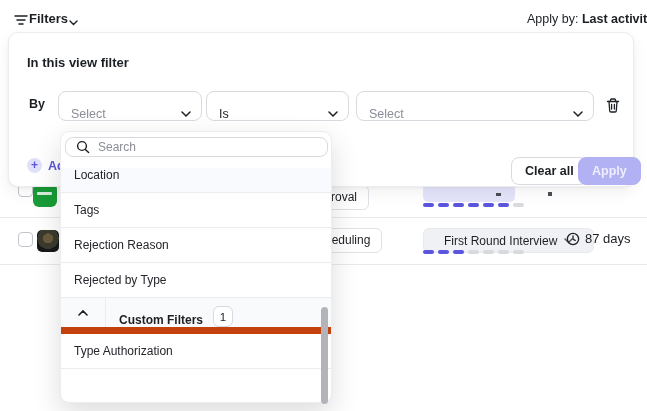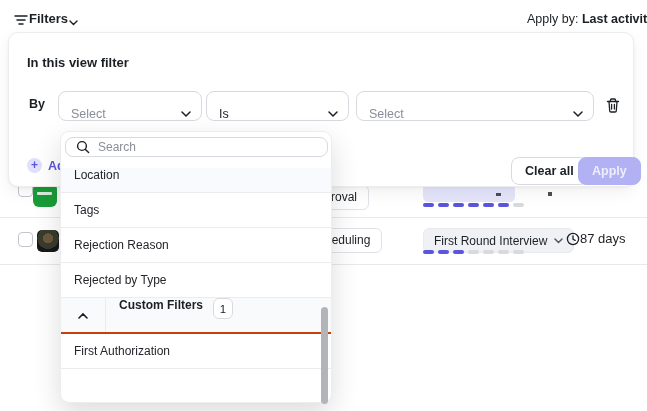--- a/index.html
+++ b/index.html
@@ -19,24 +19,24 @@
   .bg-table { position:absolute; inset:0; z-index:1; }
   .bg-divider { position:absolute; left:0; right:0; height:1px; background:#e9e9ed; }
   .checkbox { position:absolute; width:15px; height:15px; border:1.5px solid #c3c5cd; border-radius:4px; background:#fff; }
   .avatar-green { position:absolute; left:33px; top:183px; width:24px; height:24px; border-radius:6px; background:#1a9e38; }
   .avatar-green i { position:absolute; left:4px; top:9px; width:15px; height:3px; background:rgba(255,255,255,.85); border-radius:1px; }
   .avatar-photo { position:absolute; left:37px; top:230px; width:22px; height:22px; border-radius:5px;
     background:radial-gradient(circle at 50% 38%, #6b5a3c 0 28%, #3a3a2e 29% 60%, #17181a 61% 100%); }
   .pill { position:absolute; height:25px; line-height:23px; padding:0 11px; background:#fff;
     border:1px solid #e1e2e8; border-radius:6px; font-size:12px; color:#1c2024; white-space:nowrap; }
   .stage-pill { position:absolute; left:423px; top:228px; height:25px; display:flex; align-items:center; gap:7px;
-    padding:0 10px; background:#f0f1f5; border:1px solid #e9eaef; border-radius:6px; font-size:12px; color:#1c2024; white-space:nowrap; }
+    padding:0 20px; background:#f0f1f5; border:1px solid #e9eaef; border-radius:6px; font-size:12px; color:#1c2024; white-space:nowrap; }
   .stage-pill-clipped { position:absolute; left:423px; top:184px; width:92px; height:18px; background:#e4e5fb; border-radius:5px; }
   .clip-mark { position:absolute; background:#4b4e55; }
-  .duration { position:absolute; left:566px; top:231px; display:flex; align-items:center; font-size:13px; color:#1c2024; white-space:nowrap; }
+  .duration { position:absolute; left:566px; top:231px; display:flex; align-items:center; gap:5px; font-size:13px; color:#1c2024; white-space:nowrap; }
   .dashes { position:absolute; display:flex; gap:4px; }
   .dash { width:11px; height:4px; border-radius:2px; background:#d9dade; }
   .dash.filled { background:#5a55dc; }
 
   
   .filter-panel { position:absolute; left:8px; top:32px; width:626px; height:155px; z-index:3;
     background:#fff; border:1px solid #ededf0; border-radius:10px;
     box-shadow:0 1px 3px rgba(0,0,0,.05), 0 6px 16px rgba(0,0,0,.06); }
   .panel-title { position:absolute; left:18px; top:22px; font-size:13px; font-weight:700; color:#1c2024; }
   .by-label { position:absolute; left:20px; top:64px; font-size:12.5px; font-weight:700; color:#1c2024; }
@@ -61,22 +61,22 @@
   .search-box { position:absolute; left:4px; top:5px; width:263px; height:20px; border:1px solid #d9d9e0;
     border-radius:8px; display:flex; align-items:center; padding:0 8px 0 10px; gap:8px; background:#fff; }
   .search-box input { border:none; outline:none; flex:1; font-size:12px; color:#1c2024;
     font-family:"Liberation Sans", sans-serif; background:transparent; }
   .search-box input::placeholder { color:#8b8d98; }
   .opt-list { position:absolute; left:0; top:36px; width:270px; height:235px; overflow:hidden;
     border-radius:0 0 9px 9px; }
   .opt { height:35px; display:flex; align-items:center; padding-left:13px; font-size:12px; color:#24262b;
     border-bottom:1px solid #ececf0; background:#fff; cursor:pointer; }
   .opt.first { margin-top:-10px; background:#f8fafd; }
-  .opt-section { height:36px; display:flex; align-items:flex-start; background:#f9fafb;
-    border-bottom:2px solid #c2410c; cursor:pointer; }
+  .opt-section { height:36px; display:flex; align-items:flex-end; background:#f9fafb;
+    border-bottom:7px solid #c2410c; cursor:pointer; }
   .sec-chevron-cell { width:45px; height:100%; display:flex; align-items:center; justify-content:center;
     border-right:1px solid #ececf0; }
   .sec-label { margin-left:13px; font-size:12px; font-weight:700; color:#1c2024; }
   .sec-badge { margin-left:10px; min-width:20px; height:21px; border:1px solid #d9d9e0; border-radius:6px;
     background:#fff; display:flex; align-items:center; justify-content:center; font-size:11.5px; color:#1c2024; }
   .scroll-thumb { position:absolute; right:3px; top:175px; width:7px; height:97px; background:#b2b4ba; border-radius:4px; }
   svg { display:block; }
 </style>
 </head>
 <body>
@@ -233,17 +233,17 @@
     <div class="opt-section">
       <span class="sec-chevron-cell">
         <svg width="10" height="7" viewBox="0 0 10 7">
             <path d="M1 6l4-4 4 4" fill="none" stroke="#1c2024" stroke-width="1.6" stroke-linecap="round"></path>
           </svg>
       </span>
       <span class="sec-label">Custom Filters</span>
       <span class="sec-badge">1</span>
     </div>
 
-    <div class="opt">First Authorization</div>
+    <div class="opt">Type Authorization</div>
   </div>
 
   <div class="scroll-thumb"></div>
 </div>
 
 </body></html>

